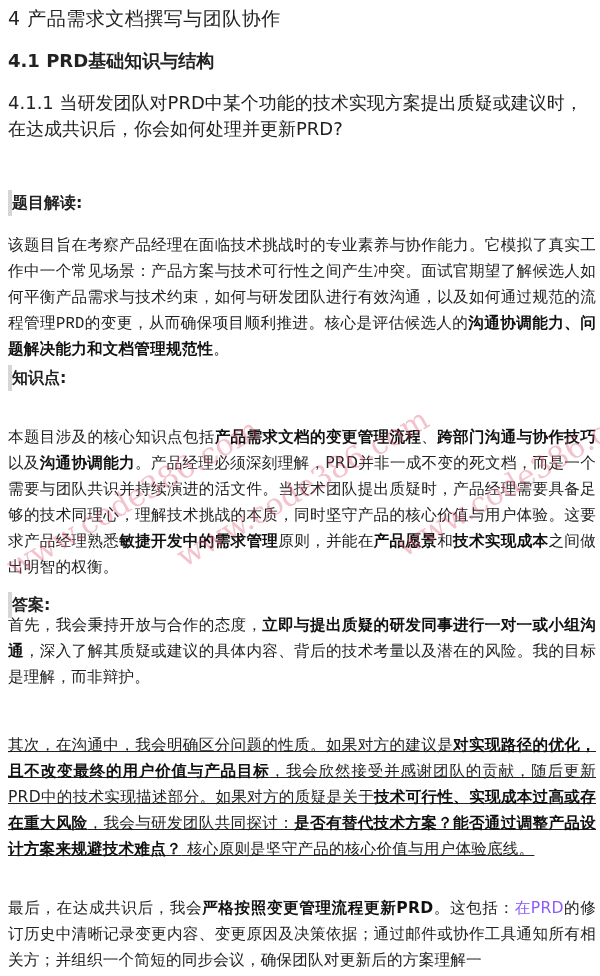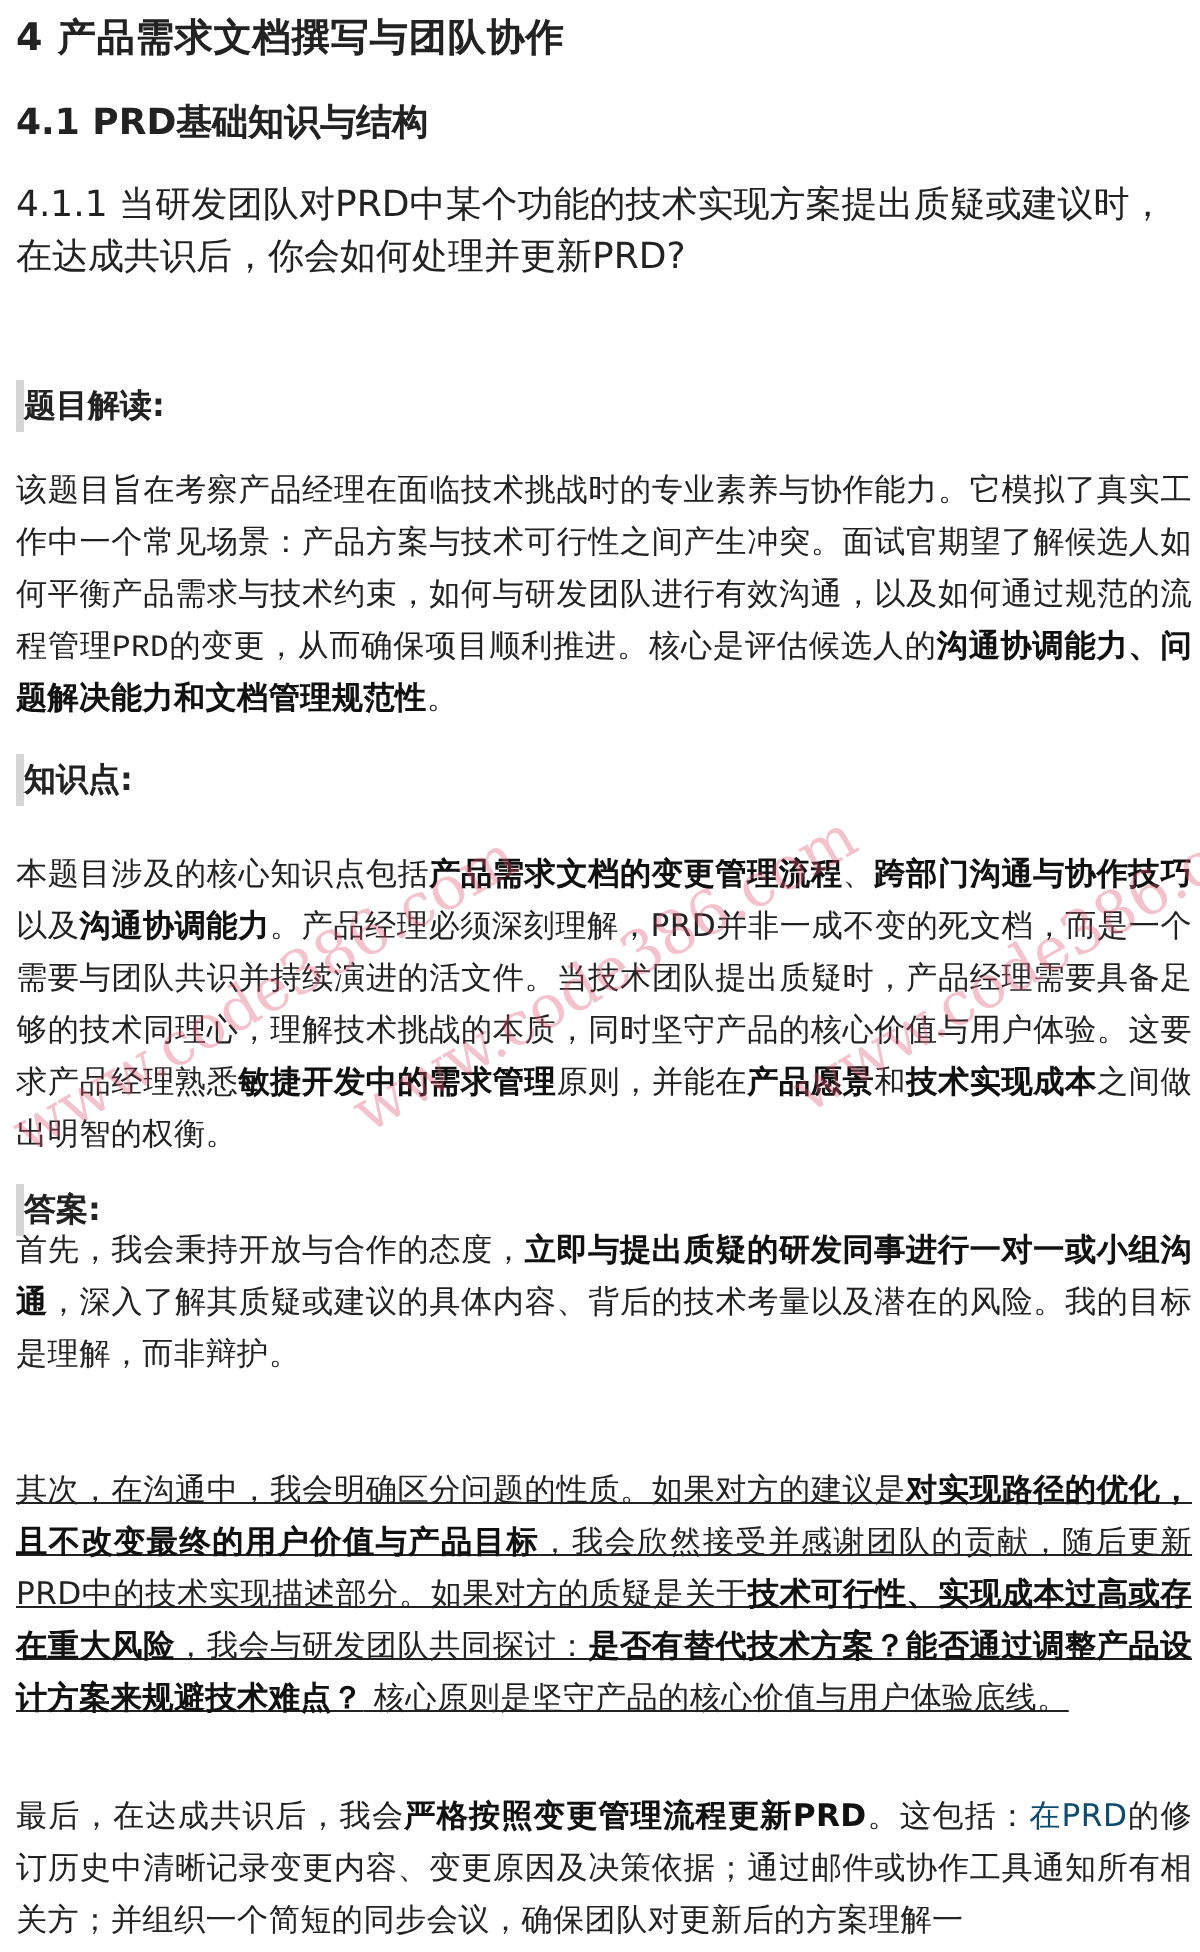--- a/index.html
+++ b/index.html
@@ -1,39 +1,39 @@
 <!DOCTYPE html>
 <html><head>
 <meta charset="utf-8">
 <style>
   html, body { margin:0; padding:0; background:#ffffff; }
   body { width:600px; height:976px; overflow:hidden; position:relative;
          font-family:"DejaVu Sans","Liberation Sans",sans-serif; color:#222; }
-  .h1 { position:absolute; left:8px; top:6px; font-size:19px; font-weight:bold; letter-spacing:0.5px; }
+  .h1 { position:absolute; left:8px; top:6px; font-size:19px; font-weight:normal; letter-spacing:0.5px; }
   .h2 { position:absolute; left:8px; top:49px; font-size:18px; font-weight:bold; }
   .h3 { position:absolute; left:8px; top:90px; width:588px; font-size:18px; line-height:26px; }
   .sec { position:absolute; left:8px; height:26px; border-left:4px solid #d6d6d6; 
          font-size:16px; font-weight:bold; line-height:26px; }
   .para { position:absolute; left:8px; width:588px; font-size:15.6px; line-height:26px; letter-spacing:0.2px; text-align:justify; }
   .para b { font-weight:bold; color:#111; }
-  .faded { color:#0c4a6e; }
+  .faded { color:#8b5cf6; }
   .wm { position:absolute; color:rgba(220,80,110,0.35); font-family:"DejaVu Serif",serif; font-size:30px;
         transform:rotate(-30deg); pointer-events:none; white-space:nowrap; }
 </style>
 </head>
 <body>
 
 <div class="h1">4 产品需求文档撰写与团队协作</div>
 <div class="h2">4.1 PRD基础知识与结构</div>
 <div class="h3">4.1.1 当研发团队对PRD中某个功能的技术实现方案提出质疑或建议时，在达成共识后，你会如何处理并更新PRD?</div>
 
 <div class="sec" style="top:190px;">题目解读:</div>
 <div class="para" style="top:233px;font-family:Liberation Mono, monospace;"><span>该题目旨在考察产品经理在面临技术挑战时的专业素养与协作能力。它模拟了真实工作中一个常见场景：产品方案与技术可行性之间产生冲突。面试官期望了解候选人如何平衡产品需求与技术约束，如何与研发团队进行有效沟通，以及如何通过规范的流程管理PRD的变更，从而确保项目顺利推进。核心是评估候选人的</span><b>沟通协调能力、问题解决能力和文档管理规范性</b><span>。</span></div>
 
-<div class="sec" style="top:377px;">知识点:</div>
+<div class="sec" style="top:365px;">知识点:</div>
 <div class="para" style="top:424px;"><span>本题目涉及的核心知识点包括</span><b>产品需求文档的变更管理流程</b><span>、</span><b>跨部门沟通与协作技巧</b><span>以及</span><b>沟通协调能力</b><span>。产品经理必须深刻理解，PRD并非一成不变的死文档，而是一个需要与团队共识并持续演进的活文件。当技术团队提出质疑时，产品经理需要具备足够的技术同理心，理解技术挑战的本质，同时坚守产品的核心价值与用户体验。这要求产品经理熟悉</span><b>敏捷开发中的需求管理</b><span>原则，并能在</span><b>产品愿景</b><span>和</span><b>技术实现成本</b><span>之间做出明智的权衡。</span></div>
 
 <div class="sec" style="top:592px;">答案:</div>
 <div class="para" style="top:612px;"><span>首先，我会秉持开放与合作的态度，</span><b>立即与提出质疑的研发同事进行一对一或小组沟通</b><span>，深入了解其质疑或建议的具体内容、背后的技术考量以及潜在的风险。我的目标是理解，而非辩护。</span></div>
 
 <div class="para" style="top:732px;text-decoration:underline;"><span>其次，在沟通中，我会明确区分问题的性质。如果对方的建议是</span><b>对实现路径的优化，且不改变最终的用户价值与产品目标</b><span>，我会欣然接受并感谢团队的贡献，随后更新PRD中的技术实现描述部分。如果对方的质疑是关于</span><b>技术可行性、实现成本过高或存在重大风险</b><span>，我会与研发团队共同探讨：</span><b>是否有替代技术方案？能否通过调整产品设计方案来规避技术难点？</b><span> 核心原则是坚守产品的核心价值与用户体验底线。</span></div>
 
 <div class="para" style="top:895px;"><span>最后，在达成共识后，我会</span><b>严格按照变更管理流程更新PRD</b><span>。这包括：</span><span class="faded">在PRD</span><span>的修订历史中清晰记录变更内容、变更原因及决策依据；通过邮件或协作工具通知所有相关方；并组织一个简短的同步会议，确保团队对更新后的方案理解一</span></div>
 
 <div class="wm" style="left:-10px; top:480px;">www.code386.com</div>

